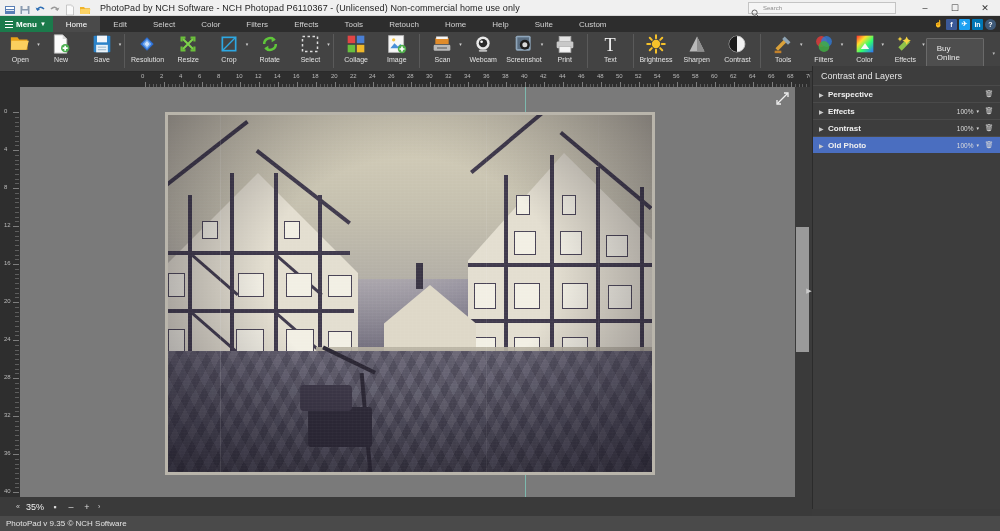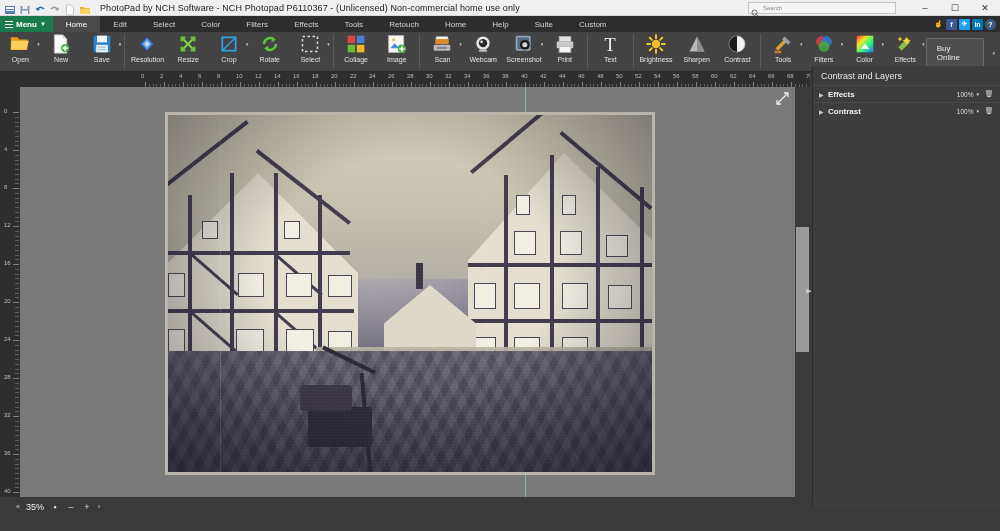--- a/index.html
+++ b/index.html
@@ -938,39 +938,55 @@
   </div>
   <div class="hscroll">
     <div class="hthumb"></div>
   </div>
 
   <div class="panel">
     <div class="panel-title">Contrast and Layers</div>
     <div id="layer-list">
         <div class="layer">
           <span class="arrow">▶</span>
+          <span class="name">Perspective</span>
+          <span class="opacity"></span>
+          <span class="trash" style="font-size: 7px;">🗑</span>
+        </div>
+        <div class="layer">
+          <span class="arrow">▶</span>
           <span class="name">Effects</span>
           <span class="opacity">100%</span>
           <span class="opcaret">▾</span>
           <span class="trash" style="font-size: 7px;">🗑</span>
         </div>
         <div class="layer">
           <span class="arrow">▶</span>
           <span class="name">Contrast</span>
+          <span class="opacity">100%</span>
+          <span class="opcaret">▾</span>
+          <span class="trash" style="font-size: 7px;">🗑</span>
+        </div>
+        <div class="layer selected">
+          <span class="arrow">▶</span>
+          <span class="name">Old Photo</span>
           <span class="opacity">100%</span>
           <span class="opcaret">▾</span>
           <span class="trash" style="font-size: 7px;">🗑</span>
         </div>
       </div>
   </div>
   <div class="panel-handle">▶</div>
 
   <div class="statusstrip">
     <span class="zchev">«</span>
     <span class="zval">35%</span>
     <span class="zbtn">▪</span>
     <span class="zbtn">–</span>
     <span class="zbtn">+</span>
     <span class="zchev">›</span>
   </div>
 
+  <div class="statusbar">
+    <span class="txt">PhotoPad v 9.35 © NCH Software</span>
+  </div>
 
 </div>
 
 </body></html>

